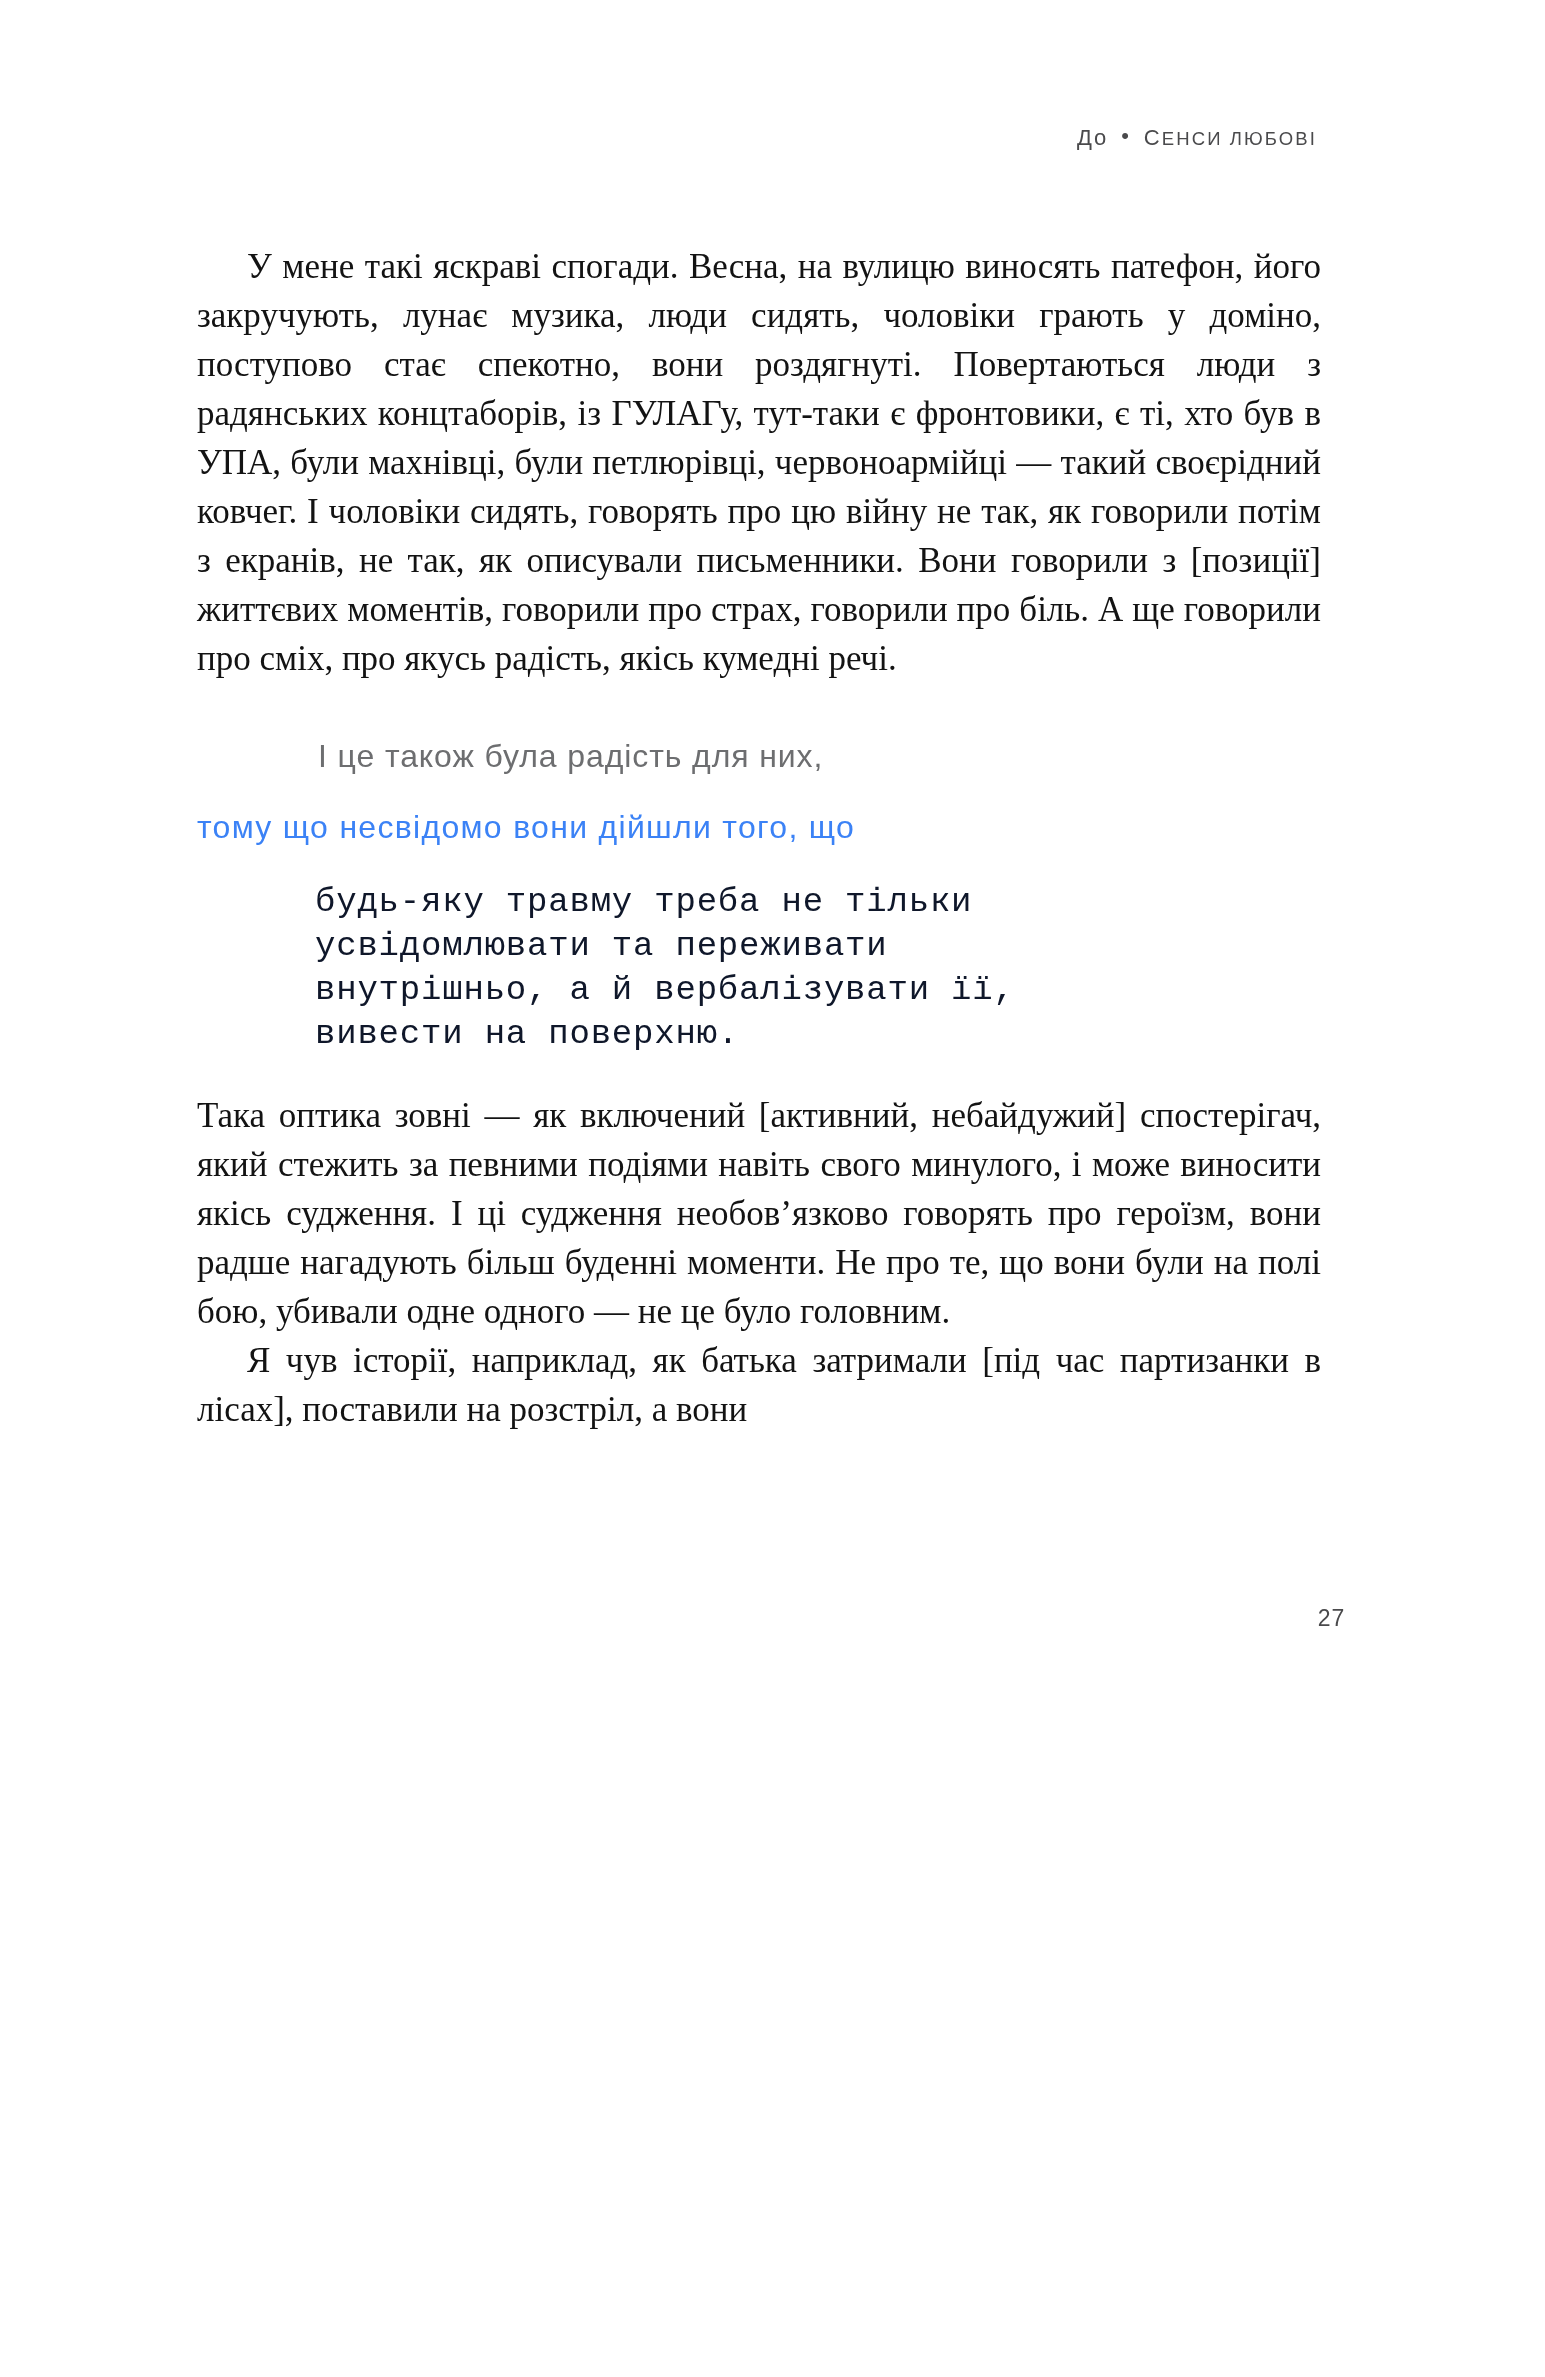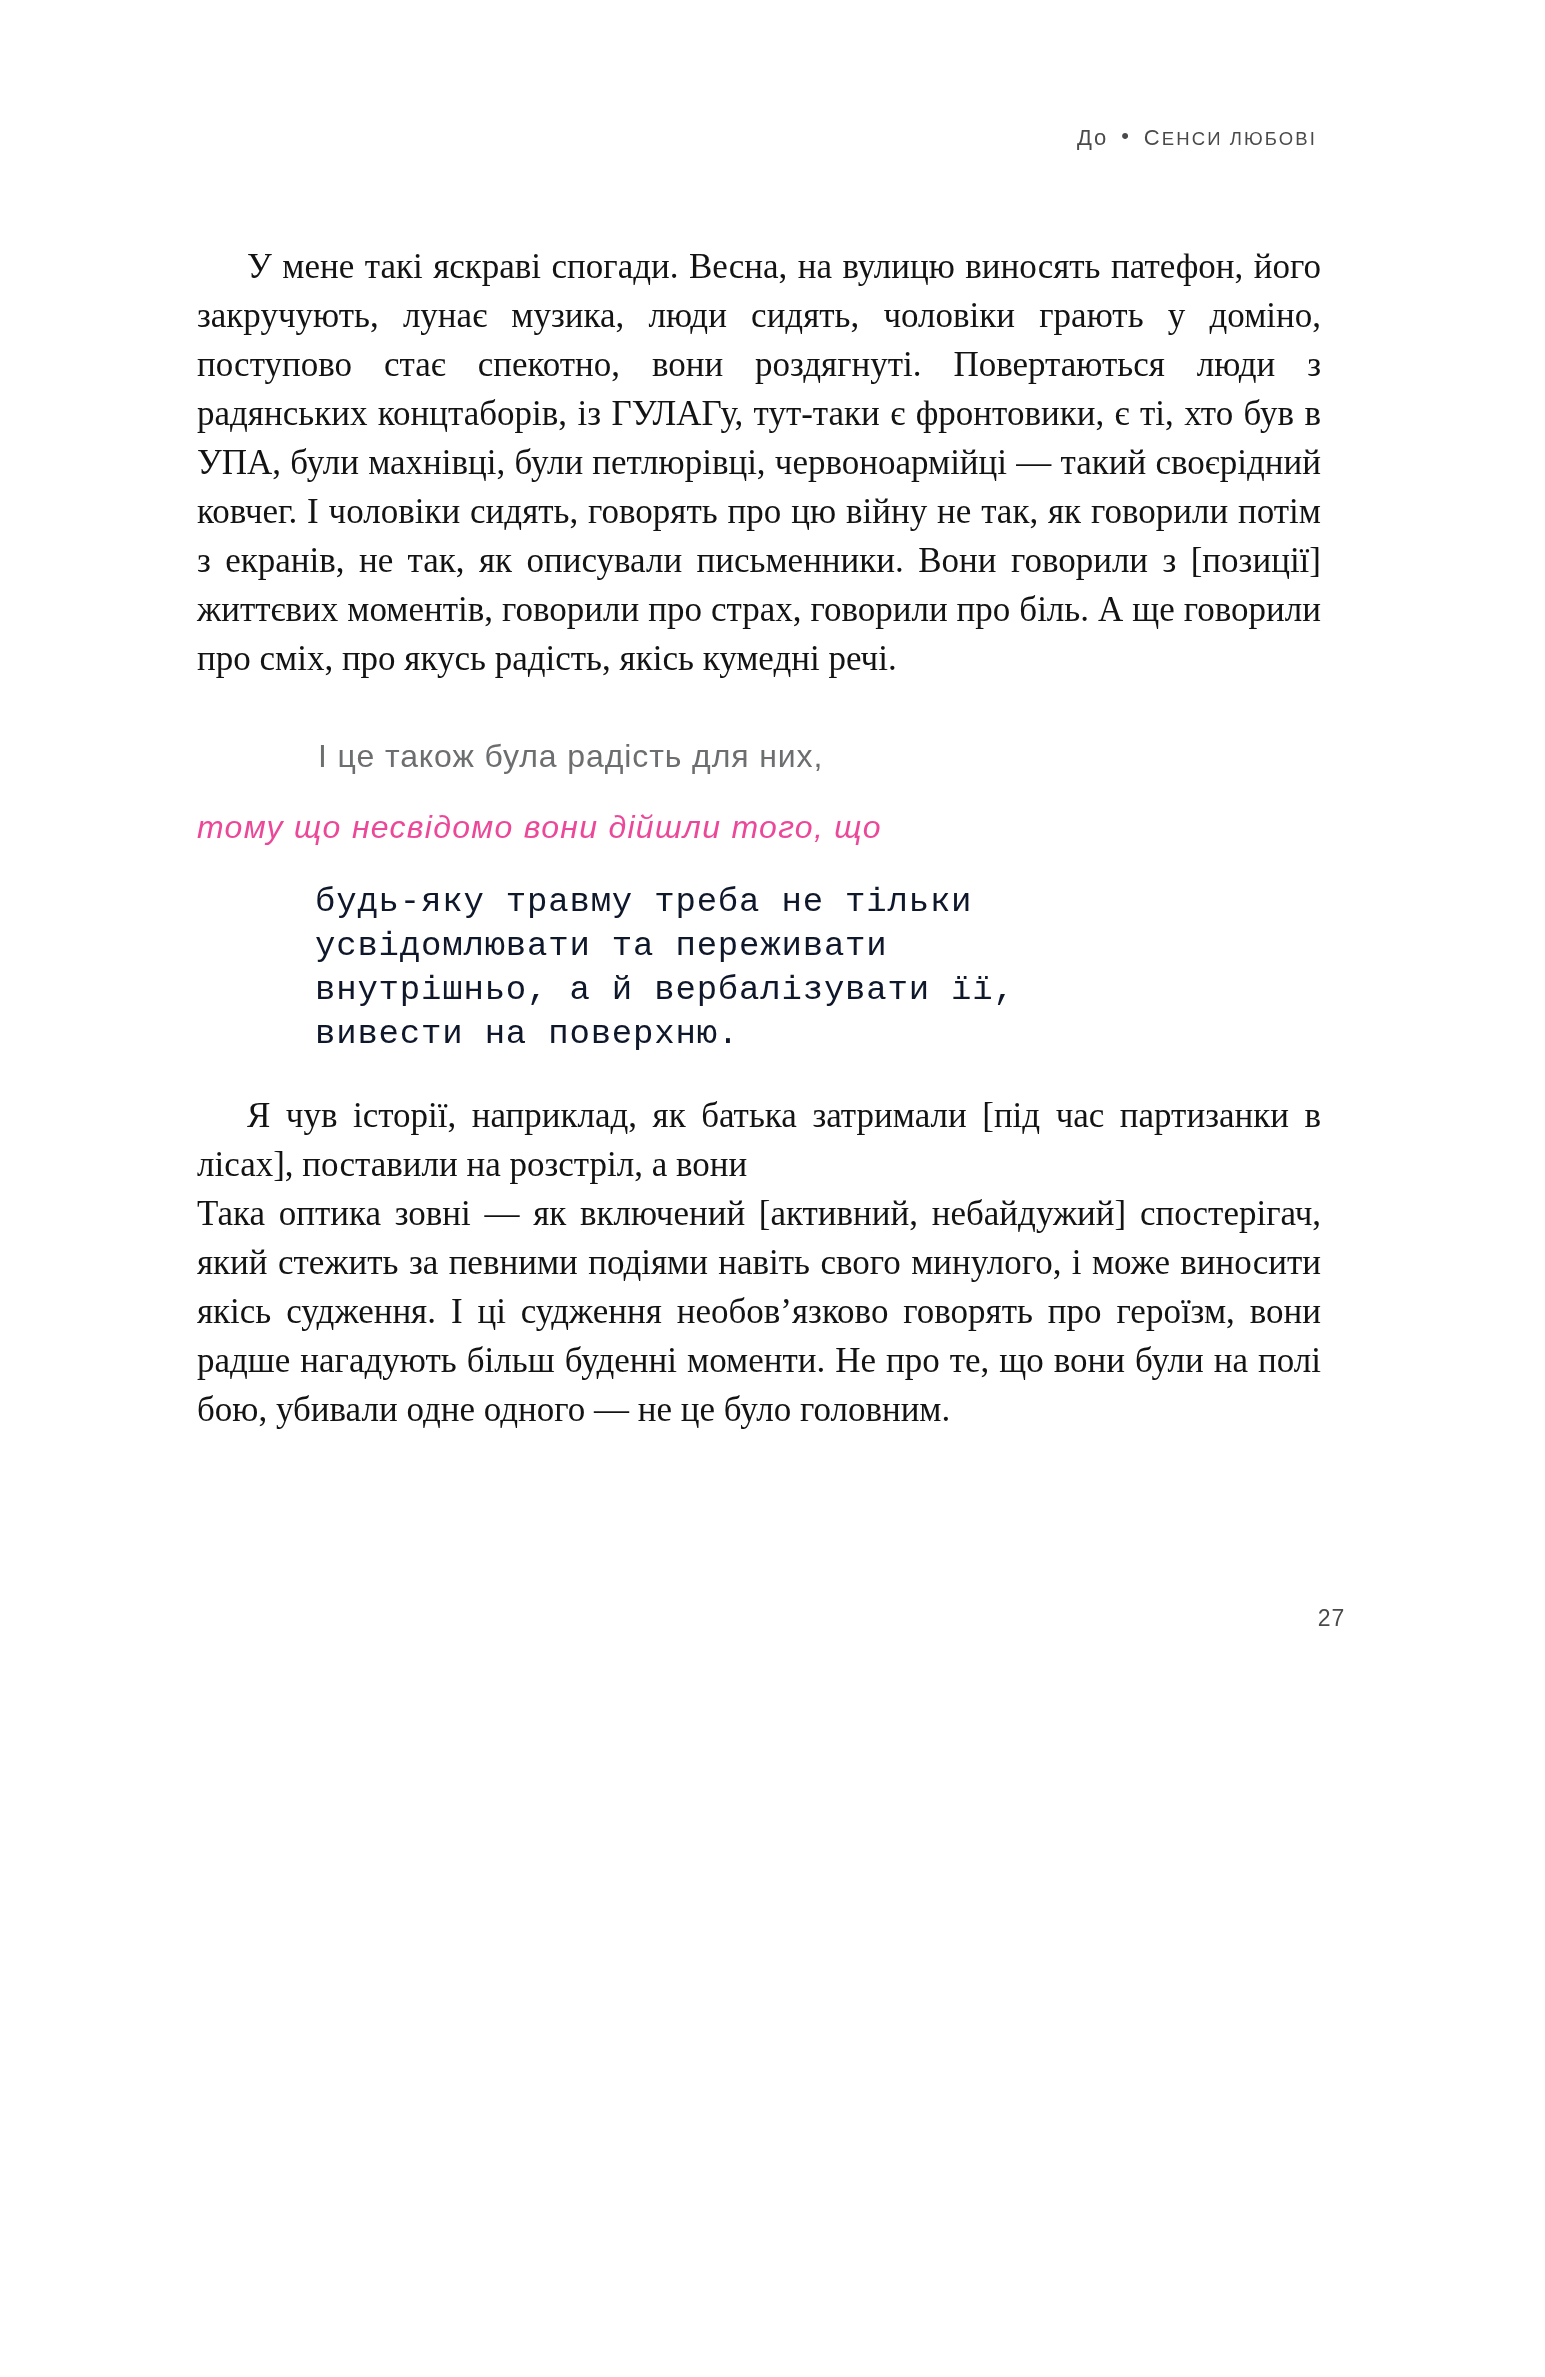--- a/index.html
+++ b/index.html
@@ -84,25 +84,24 @@
     line-height: 47px;
     letter-spacing: 0.9px;
     color: #6d6e70;
     font-weight: 400;
   }
   .pq-line.pq-gray-lead {
     margin-left: 121px;
     margin-bottom: 24px;
   }
   .pq-line.pq-black {
-    color: #ec4899;
+    color: #3b82f6;
     margin-left: 0;
     letter-spacing: 1.3px;
     margin-bottom: 29px;
-    font-style: italic;
   }
   .pq-block {
     margin-left: 118px;
     font-family: Liberation Mono, monospace;
     font-size: 34px;
     line-height: 44px;
     letter-spacing: 0.8px;
     color: #0f172a;
   }
   .pq-block .pq-row {
@@ -138,22 +137,22 @@
       <div class="pq-line pq-gray-lead">І це також була радість для них,</div>
       <div class="pq-line pq-black">тому що несвідомо вони дійшли того, що</div>
       <div class="pq-block">
         <span class="pq-row">будь-яку травму треба не тільки</span>
         <span class="pq-row">усвідомлювати та переживати</span>
         <span class="pq-row">внутрішньо, а й вербалізувати її,</span>
         <span class="pq-row">вивести на поверхню.</span>
       </div>
     </div>
 
+    <p class="body noindent">Така оптика зовні — як включений [активний, небайдужий] спостерігач, який стежить за певними подіями навіть свого минулого, і може виносити якісь судження. І ці судження необов’язково говорять про героїзм, вони радше нагадують більш буденні моменти. Не про те, що вони були на полі бою, убивали одне одного — не це було головним.</p>
+
     <p class="body indent">Я чув історії, наприклад, як батька затримали [під час партизанки в лісах], поставили на розстріл, а вони</p>
-
-    <p class="body noindent">Така оптика зовні — як включений [активний, небайдужий] спостерігач, який стежить за певними подіями навіть свого минулого, і може виносити якісь судження. І ці судження необов’язково говорять про героїзм, вони радше нагадують більш буденні моменти. Не про те, що вони були на полі бою, убивали одне одного — не це було головним.</p>
 
   </div>
 
   <div class="page-number">27</div>
 
 </div>
 
 
 </body></html>

